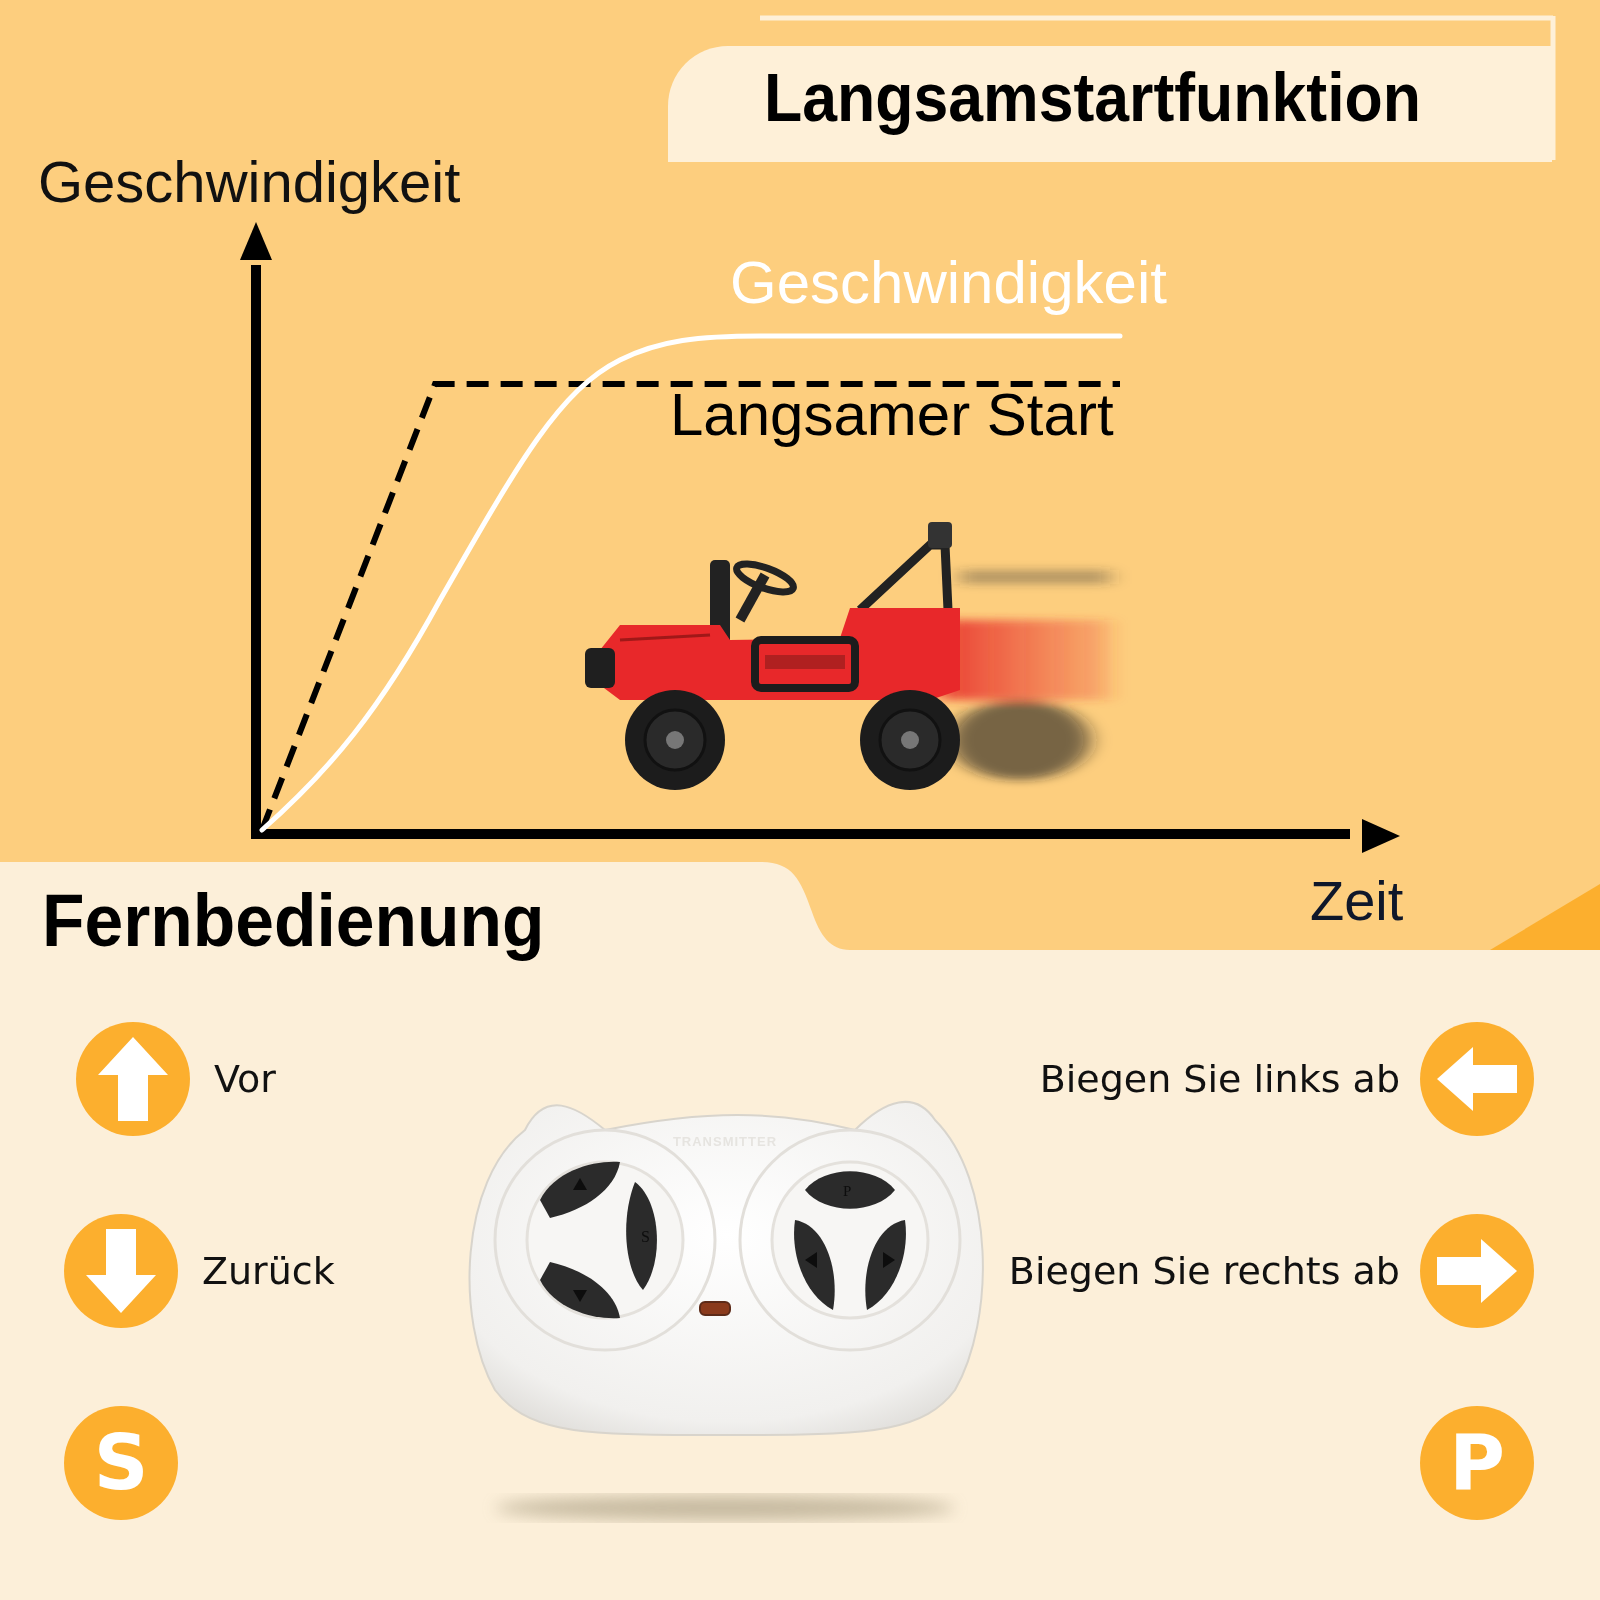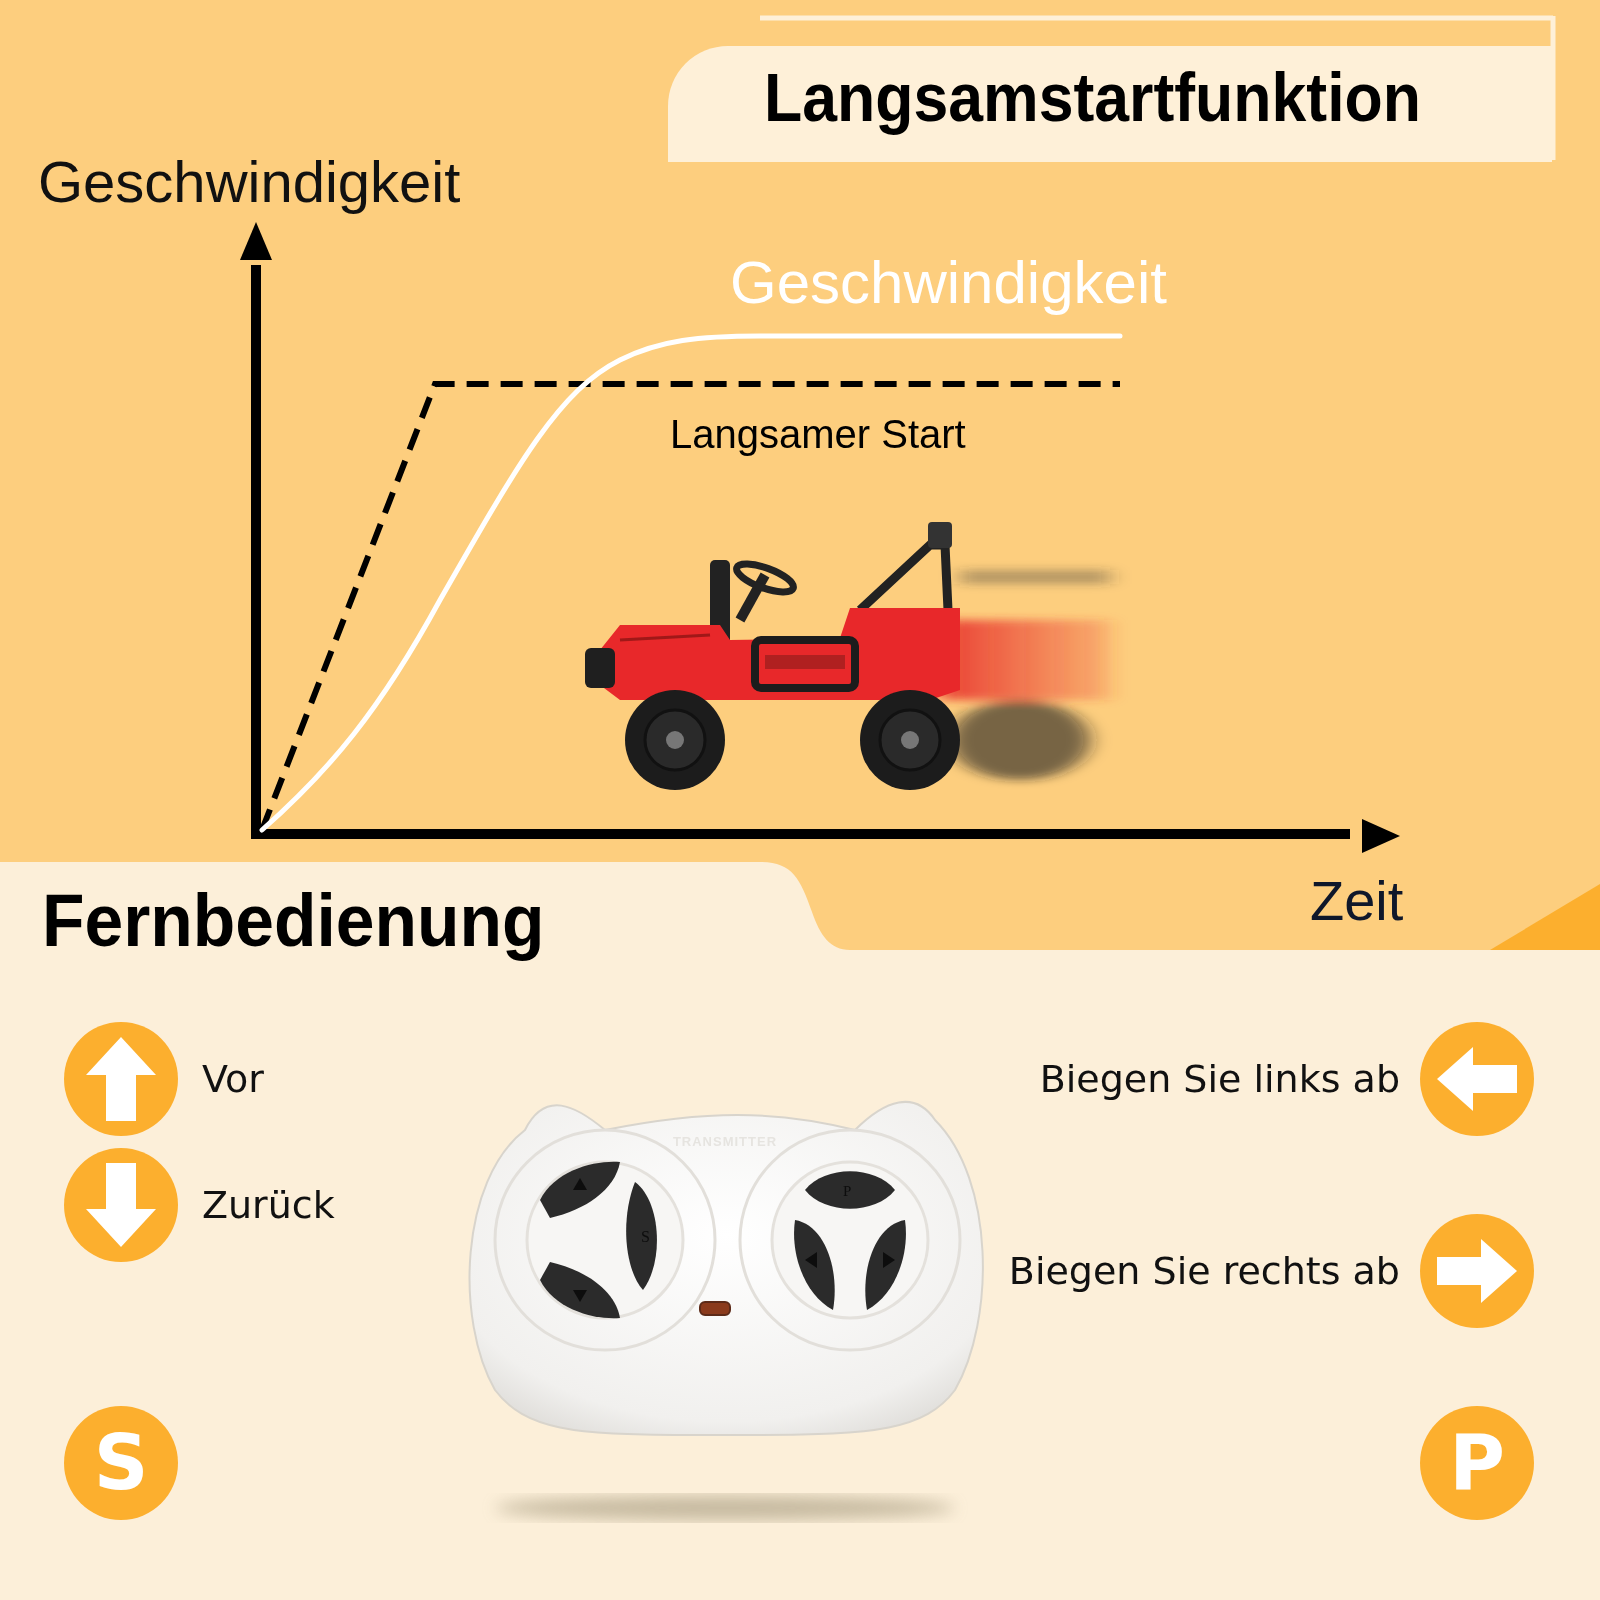--- a/index.html
+++ b/index.html
@@ -3,21 +3,21 @@
 <meta charset="utf-8">
 <style>
   html, body { margin:0; padding:0; }
   body { width:1600px; height:1600px; position:relative; overflow:hidden; background:#FCEFD9; font-family:"Liberation Sans", sans-serif; }
   .abs { position:absolute; }
   #top-bg { left:0; top:0; width:1600px; height:950px; }
   #title-box { left:668px; top:46px; width:884px; height:116px; background:#FEF0D8; border-radius:60px 0 0 0; }
   #title-text { left:764px; top:58px; font-size:68px; font-weight:700; color:#000; letter-spacing:0px; white-space:nowrap; transform:scaleX(0.92); transform-origin:left center; }
   #y-label { left:38px; top:148px; font-size:58px; color:#111; white-space:nowrap; }
   #curve-label { left:730px; top:248px; font-size:60px; color:#fff; white-space:nowrap; }
-  #dash-label { left:670px; top:412px; font-size:40px; color:#000; white-space:nowrap; }
+  #dash-label { left:670px; top:380px; font-size:60px; color:#000; white-space:nowrap; }
   #x-label { left:1310px; top:868px; font-size:56px; color:#0f172a; white-space:nowrap; }
   #section-title { left:42px; top:878px; font-size:74px; font-weight:700; color:#000; white-space:nowrap; transform:scaleX(0.94); transform-origin:left center; }
   .ctrl { position:absolute; display:flex; align-items:center; }
   .ctrl .circle { width:114px; height:114px; border-radius:50%; background:#FCAF2E; display:flex; align-items:center; justify-content:center; flex:none; }
   .ctrl .lbl { font-family:"DejaVu Sans", sans-serif; font-size:38px; color:#111; white-space:nowrap; }
   .left-ctrl .lbl { margin-left:24px; }
   .right-ctrl { flex-direction:row; justify-content:flex-end; }
   .right-ctrl .lbl { margin-right:20px; }
   .letter { font-family:"DejaVu Sans", sans-serif; font-weight:700; color:#fff; font-size:76px; line-height:1; }
 </style>
@@ -92,30 +92,30 @@
   </g>
   <g>
     <circle cx="330" cy="220" r="50" fill="#1c1c1c"></circle>
     <circle cx="330" cy="220" r="30" fill="#2a2a2a" stroke="#111" stroke-width="3"></circle>
     <circle cx="330" cy="220" r="9" fill="#777"></circle>
   </g>
 </svg>
 
 <div id="section-title" class="abs">Fernbedienung</div>
 
-<div class="ctrl left-ctrl" style="left:64px;top:1022px">
+<div class="ctrl left-ctrl" style="left:76px;top:1022px">
   <div class="circle">
     <svg width="70" height="84" viewBox="0 0 70 84">
         <polygon points="35,0 70,38 50,38 50,84 20,84 20,38 0,38" fill="#fff"></polygon>
       </svg>
   </div>
   <span class="lbl">Vor</span>
 </div>
 
-<div class="ctrl left-ctrl" style="left:64px;top:1148px">
+<div class="ctrl left-ctrl" style="left:64px;top:1214px">
   <div class="circle">
     <svg width="70" height="84" viewBox="0 0 70 84">
         <polygon points="20,0 50,0 50,46 70,46 35,84 0,46 20,46" fill="#fff"></polygon>
       </svg>
   </div>
   <span class="lbl">Zurück</span>
 </div>
 
 <div class="ctrl left-ctrl" style="left:64px;top:1406px">
   <div class="circle">

